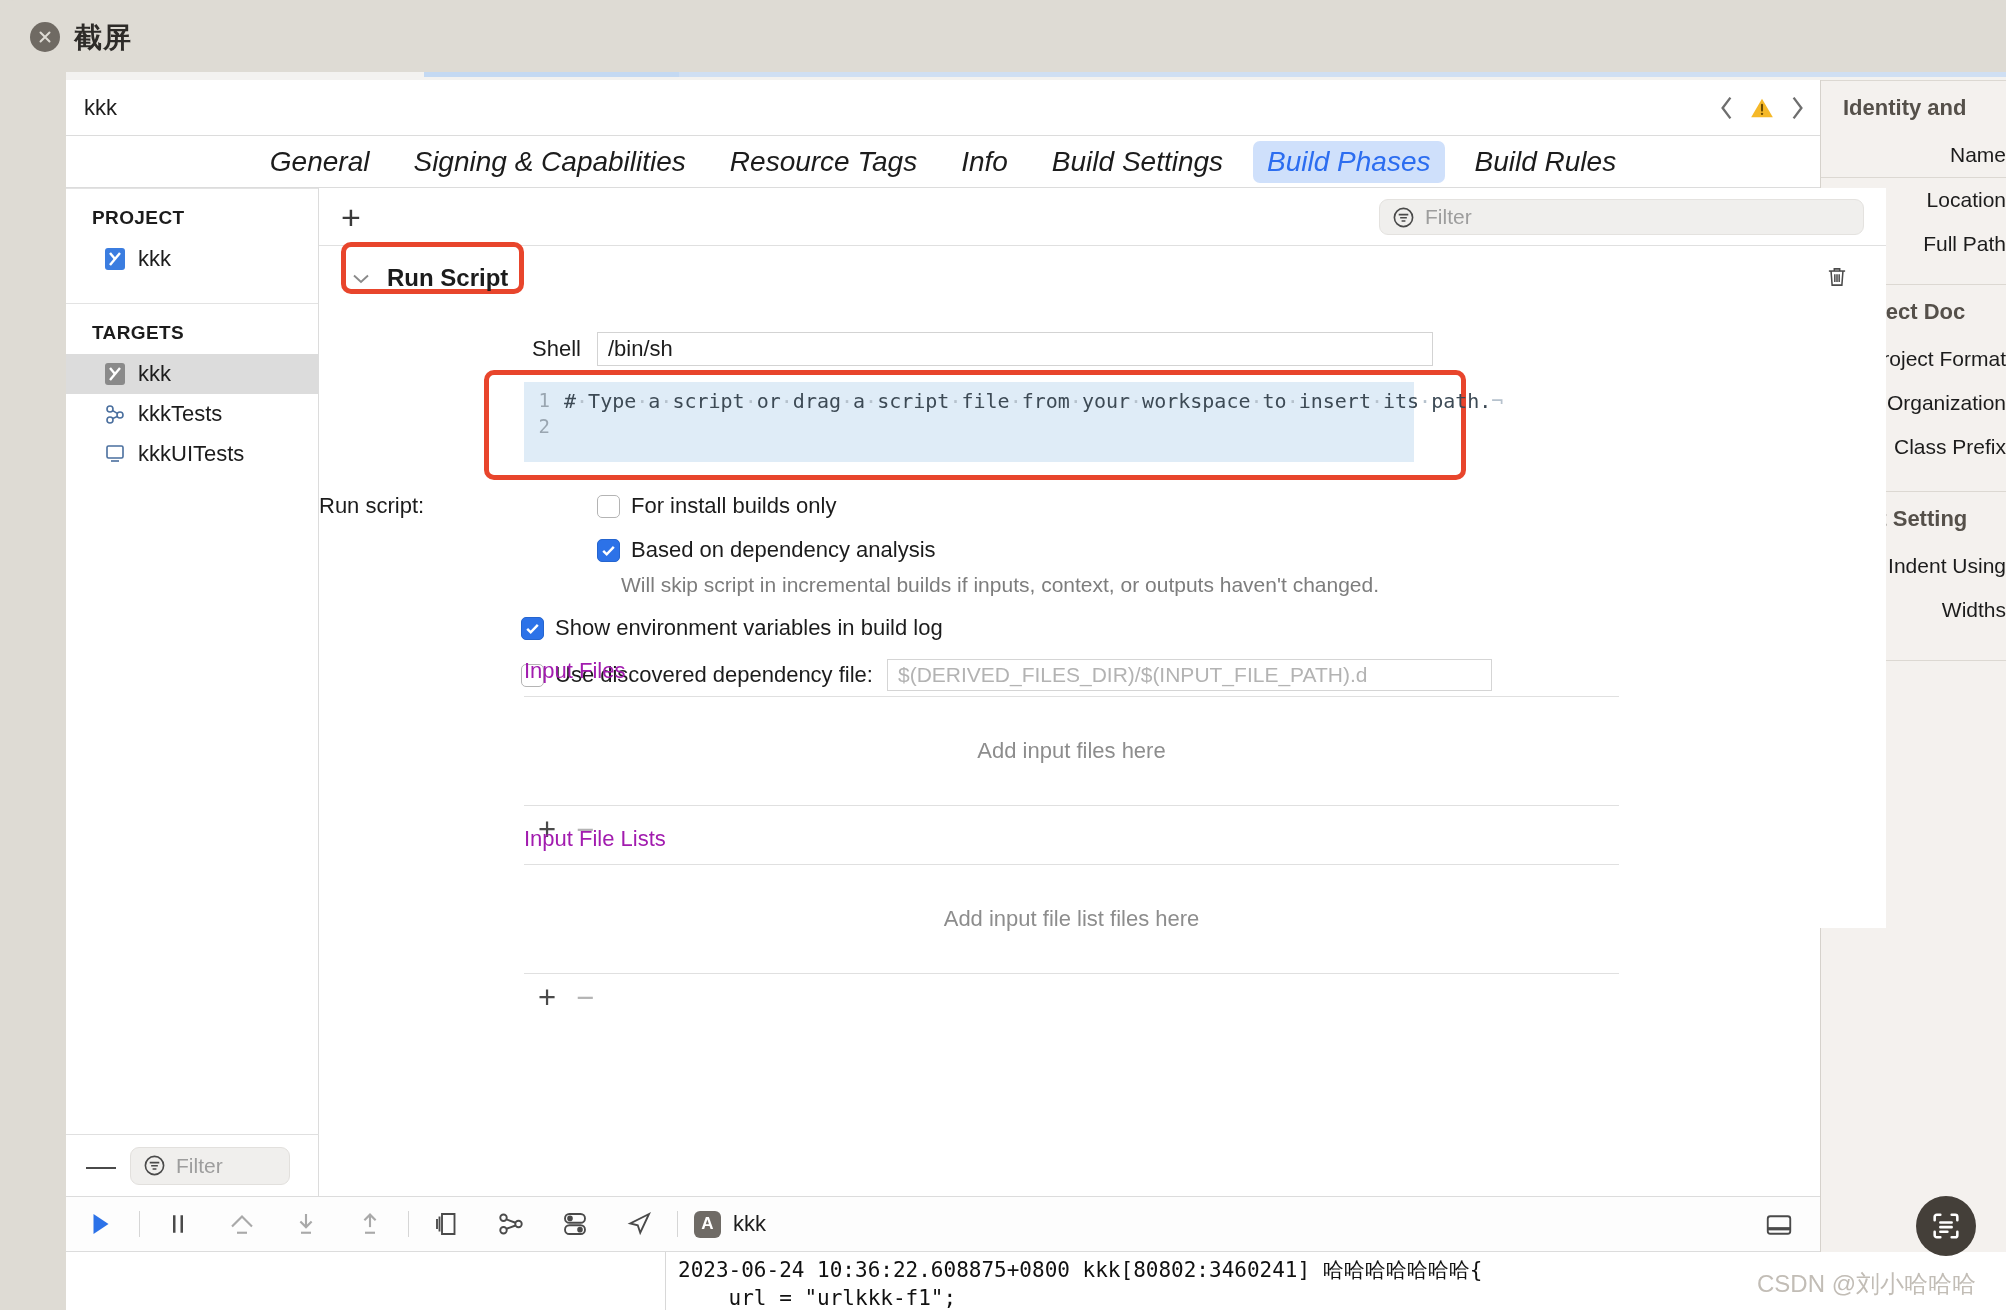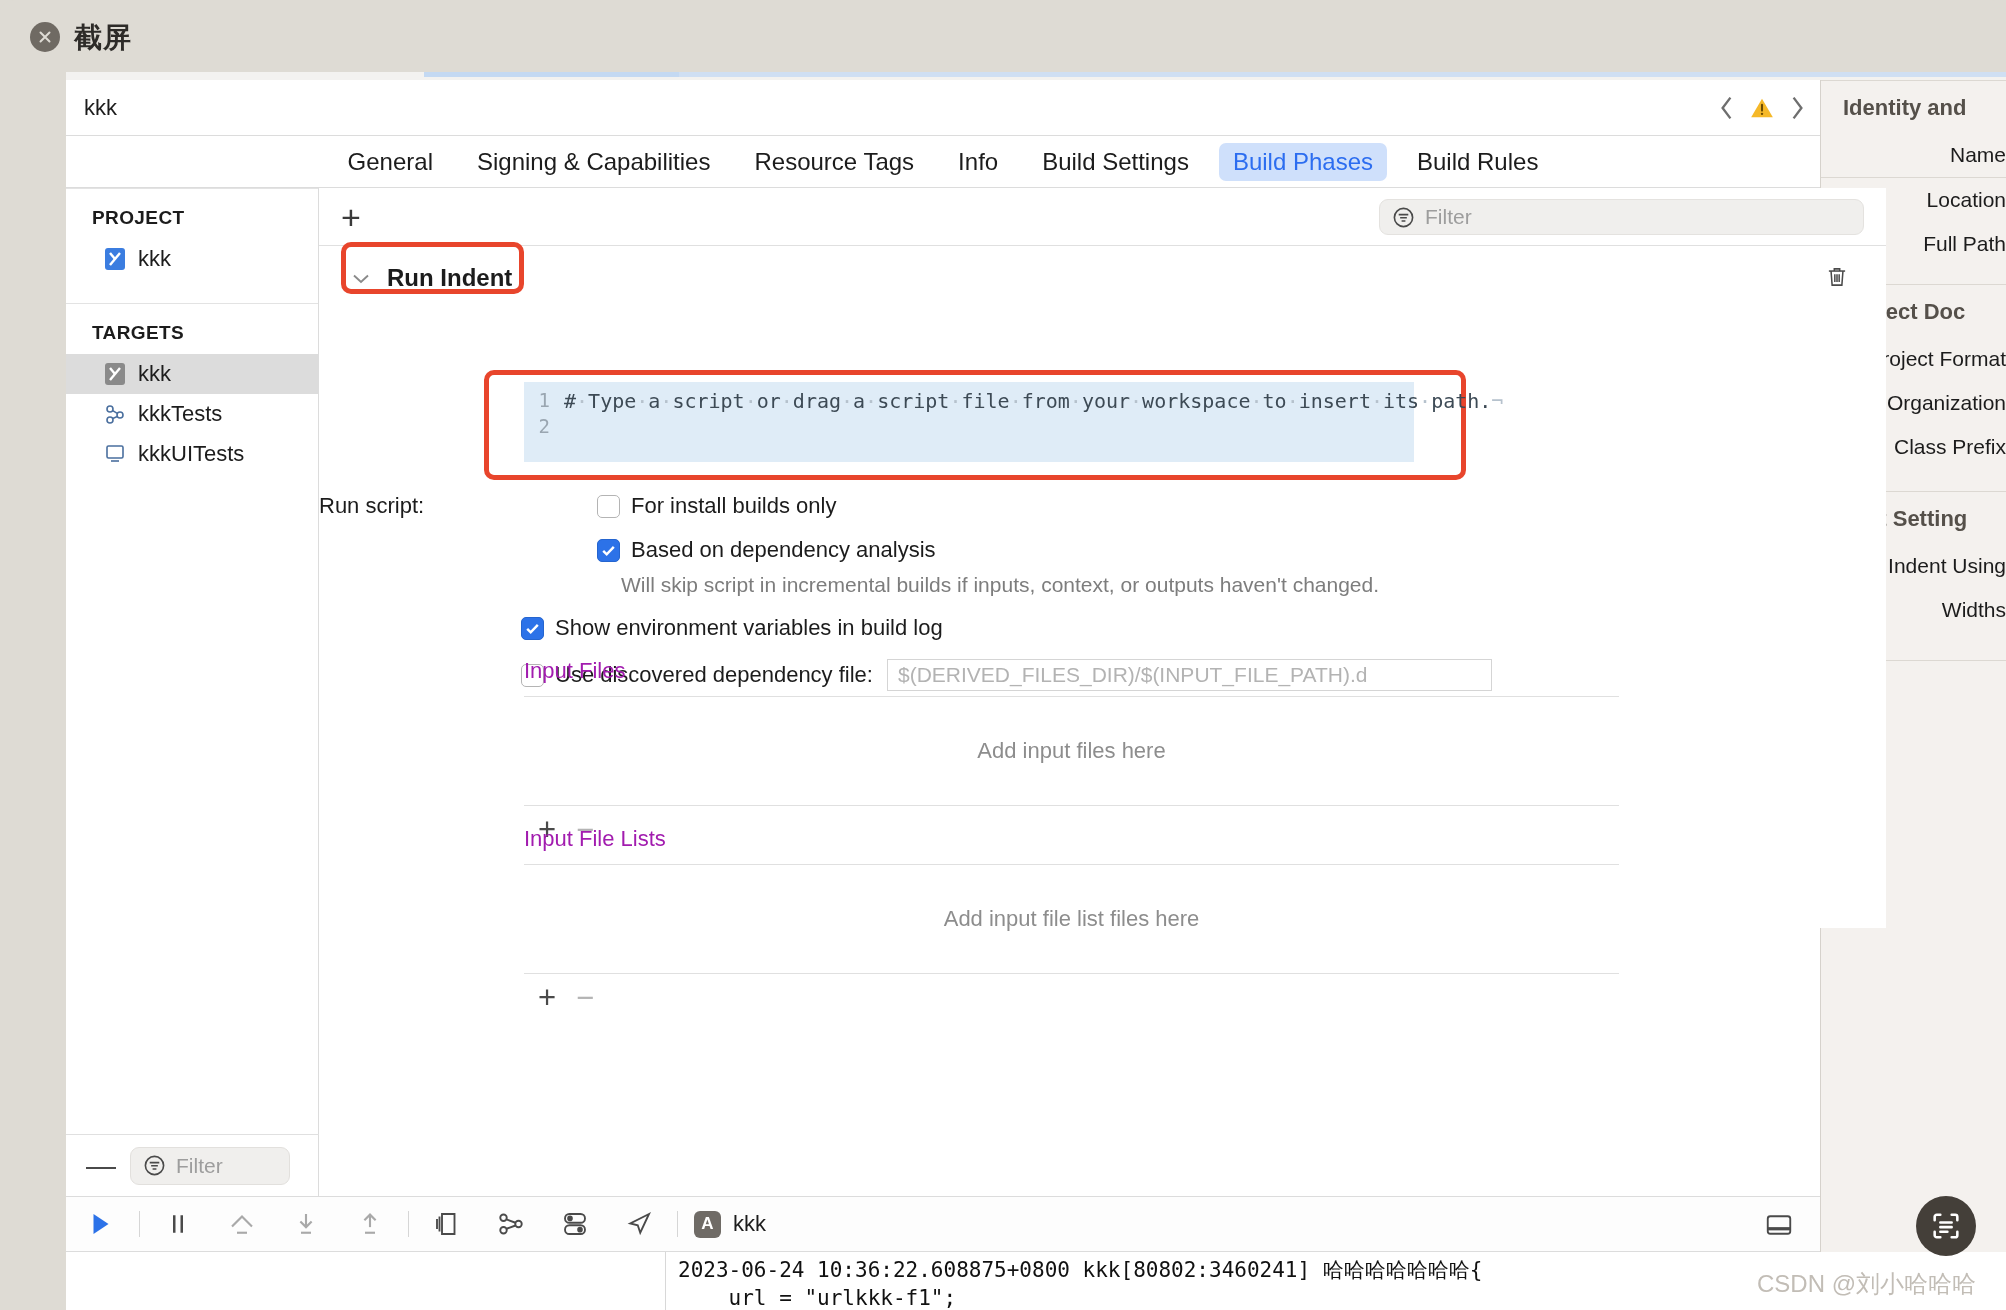--- a/index.html
+++ b/index.html
@@ -111,23 +111,24 @@
 
   
   .tabbar {
     position: absolute; left: 0; top: 64px; width: 1754px; height: 52px;
     background: #fff;
     border-bottom: 1px solid #dcdcdc;
     display: flex; align-items: center; justify-content: center;
     gap: 0;
   }
   .tab {
-    font-size: 24px; color: #1c1c1c;
+    font-size: 28px; color: #1c1c1c;
     padding: 5px 14px; border-radius: 7px; margin: 12px 8px;
     white-space: nowrap;
+    font-style: italic;
   }
   .tab.active { background: #cfe0fb; color: #2c6df0; }
 
   
   .navigator {
     position: absolute; left: 0; top: 116px;
     width: 253px; height: 1008px;
     background: #fff;
     border-right: 1px solid #dcdcdc;
   }
@@ -479,29 +480,33 @@
           </svg>
           <span class="ftxt">Filter</span>
         </div>
       </div>
 
       <div class="annot-runscript"></div>
       <div class="phase-header">
         <svg class="disclosure" viewBox="0 0 20 14" fill="none" stroke="currentColor" stroke-width="1.9">
             <path d="M3 4.5 L10 11 L17 4.5"></path>
           </svg>
-        <span>Run Indent</span>
+        <span>Run Script</span>
       </div>
       <svg class="trash-phase" viewBox="0 0 24 24" fill="none" stroke="currentColor" stroke-width="1.4">
         <path d="M4.5 6.5 h15"></path>
           <path d="M9.5 6.5 v-2 h5 v2"></path>
         <path d="M6.5 6.5 l1 13 h9 l1 -13"></path>
           <path d="M10 9.5 v7 M12 9.5 v7 M14 9.5 v7"></path>
       </svg>
 
+      <div class="shell-row">
+        <div class="shell-label">Shell</div>
+        <div class="shell-input">/bin/sh</div>
+      </div>
 
       <div class="annot-script"></div>
       <div class="code-area">
         <div class="code-line">
           <span class="gutter">1</span>
           <span class="code-text">#<span class="inv">·</span>Type<span class="inv">·</span>a<span class="inv">·</span>script<span class="inv">·</span>or<span class="inv">·</span>drag<span class="inv">·</span>a<span class="inv">·</span>script<span class="inv">·</span>file<span class="inv">·</span>from<span class="inv">·</span>your<span class="inv">·</span>workspace<span class="inv">·</span>to<span class="inv">·</span>insert<span class="inv">·</span>its<span class="inv">·</span>path.<span class="inv">¬</span></span>
         </div>
         <div class="code-line">
           <span class="gutter">2</span>
           <span class="code-text"></span>

